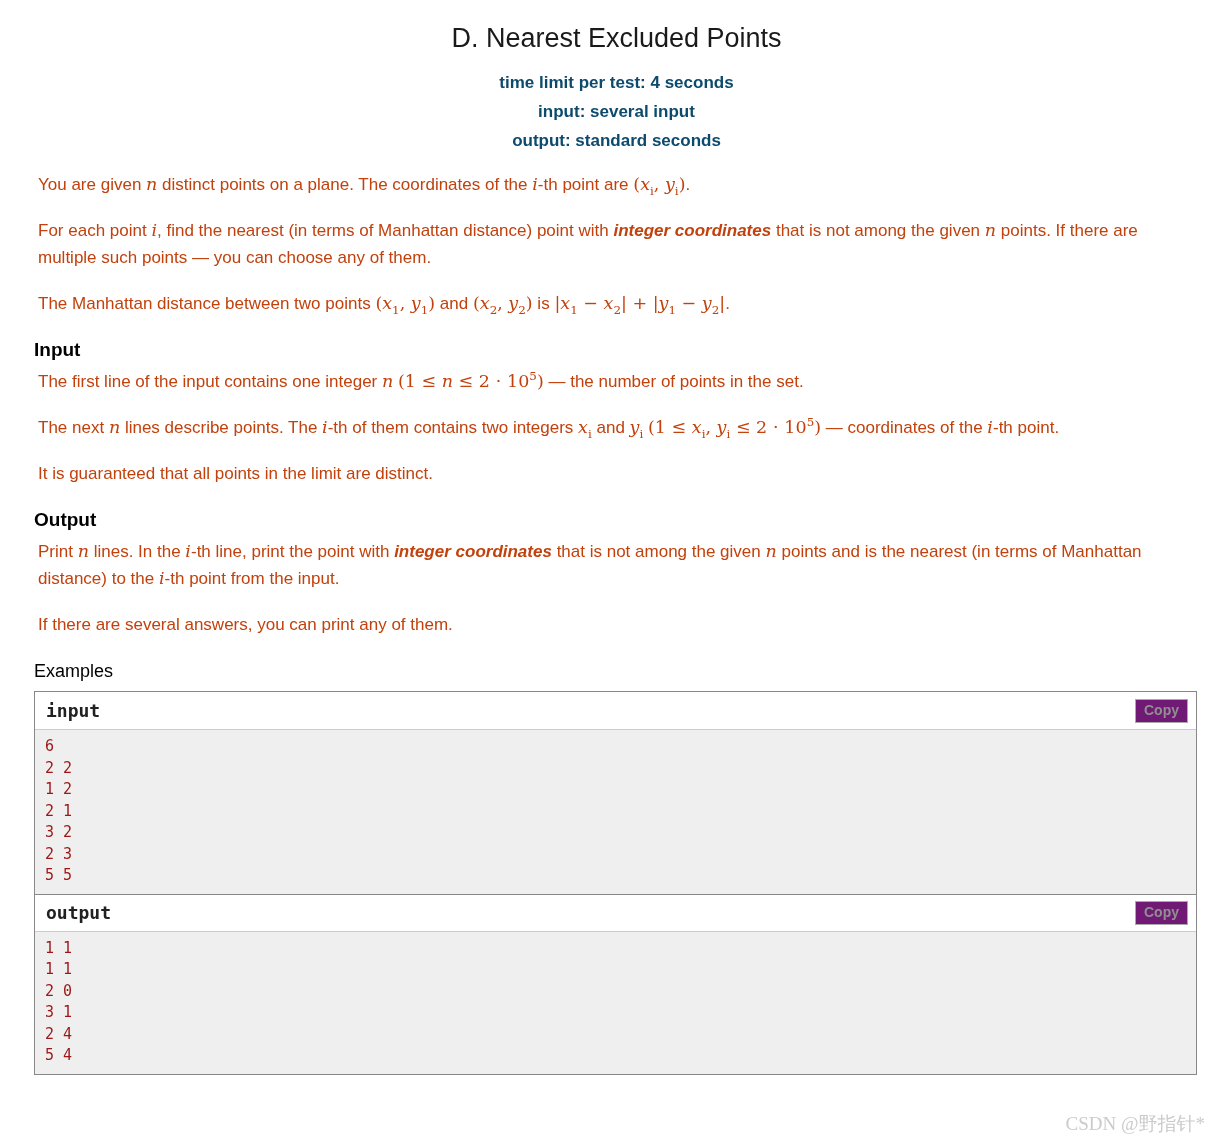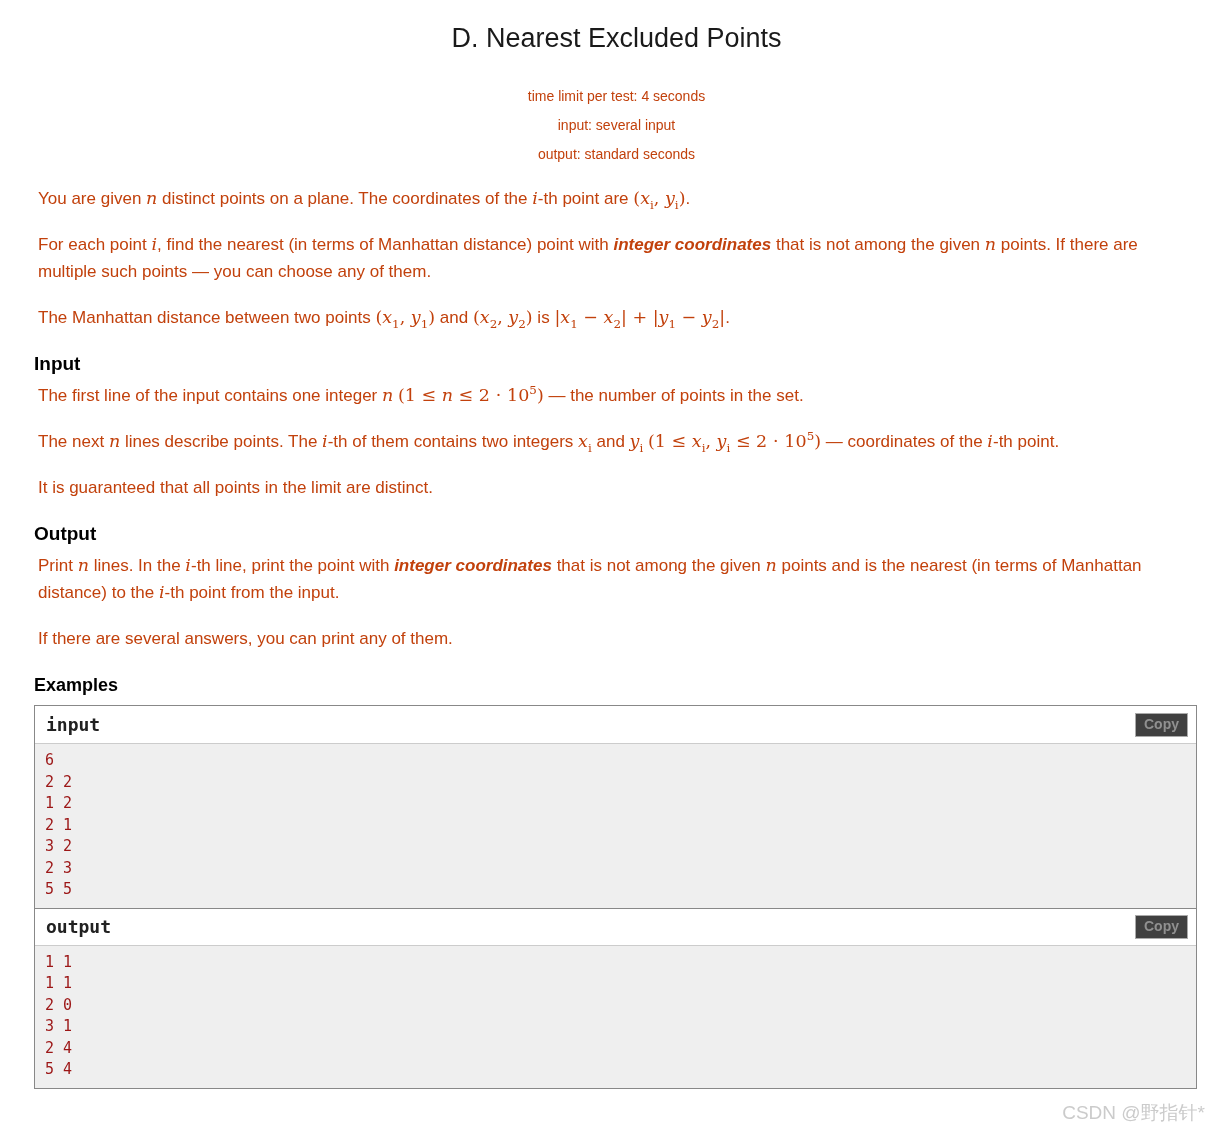--- a/index.html
+++ b/index.html
@@ -11,44 +11,44 @@
     color: #212121;
   }
   .page { padding: 22px 16px 0 34px; }
 
   
   .header { text-align: center; }
   .problem-title {
     font-size: 27px;
     font-weight: 400;
     color: #1a1a1a;
-    margin-bottom: 28px;
+    margin-bottom: 14px;
     line-height: 32px;
   }
-  .limit-line { font-size: 14px; line-height: 29px; color: #c2410c; }
+  .limit-line { font-size: 17px; line-height: 29px; color: #0c4a6e; font-weight: bold; }
 
   
   .statement { margin-top: 16px; }
   .para { font-size: 17px; line-height: 27px; margin: 0 4px 19px; color: #c2410c; }
   .para b { font-weight: 700; font-style: italic; }
   .section-title {
     font-size: 19px; font-weight: 700; color: #000;
     line-height: 26px; margin: 20px 0 5px;
   }
   .math {
     font-family: "DejaVu Serif", serif;
     font-size: 17.5px;
     white-space: nowrap;
   }
   .math i { font-style: italic; }
   .math sub, .math sup { font-size: 68%; line-height: 0; }
 
   
   .examples-heading {
-    font-size: 18px; font-weight: 700; color: #000;
+    font-size: 18px; font-weight: 400; color: #000;
     line-height: 26px; margin: 20px 0 7px;
   }
   .sample-tests {
     border: 1px solid var(--box-border, #888888);
     margin-right: 2px;
   }
   .sample-title {
     background: #ffffff;
     display: flex; align-items: center; justify-content: space-between;
     padding: 5px 8px 5px 11px;
@@ -56,44 +56,45 @@
     border-bottom: 1px solid #cccccc;
   }
   .sample-block + .sample-block .sample-title { border-top: 1px solid var(--box-border, #888888); }
   .sample-title-text {
     font-family: "DejaVu Sans Mono", "Liberation Mono", monospace;
     font-weight: 700; font-size: 18px; color: #212121;
   }
   .copy-button {
     font-family: "Liberation Sans", sans-serif;
     font-size: 14px; font-weight: 700; color: #909090;
-    background: #404040;
+    background: #701a75;
     border: 1px solid #aaaaaa;
     padding: 2px 8px 3px;
     cursor: pointer;
     line-height: 17px;
   }
   .sample-pre {
     background: var(--pre-bg, #efefef);
     color: var(--sample-text, #9c1616);
     font-family: "DejaVu Sans Mono", "Liberation Mono", monospace;
     font-size: 15px;
     line-height: 21.5px;
     padding: 6px 10px 7px;
     white-space: pre;
   }
 
   
   .watermark {
     position: absolute;
-    right: 10px; bottom: 20px;
+    right: 10px; bottom: 9px;
     font-size: 19px;
     color: #cbcbcb;
     text-shadow: 1px 1px 0 #ffffff;
     pointer-events: none;
+    font-family: Liberation Serif, serif;
   }
 </style>
 </head>
 <body>
 
 <div class="page">
 
   <div class="header">
     <div class="problem-title">D. Nearest Excluded Points</div>
     <div class="limit-line">time limit per test: 4 seconds</div>

